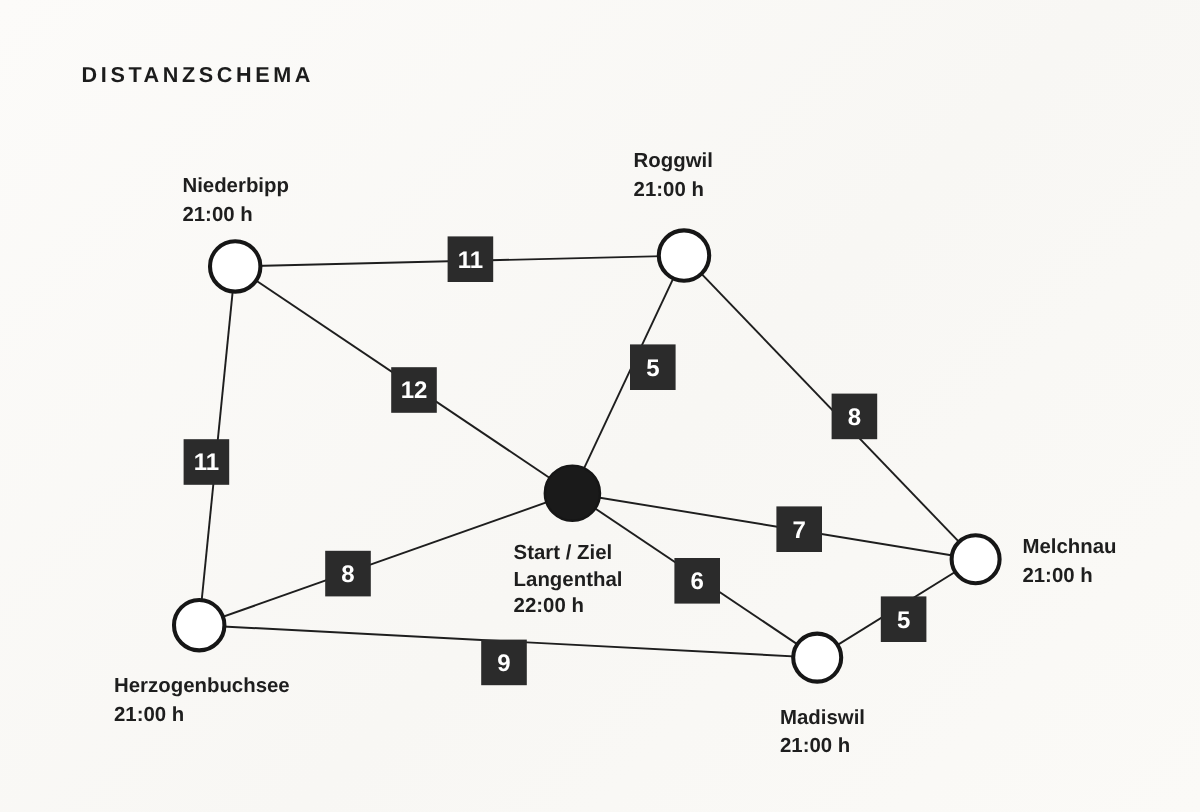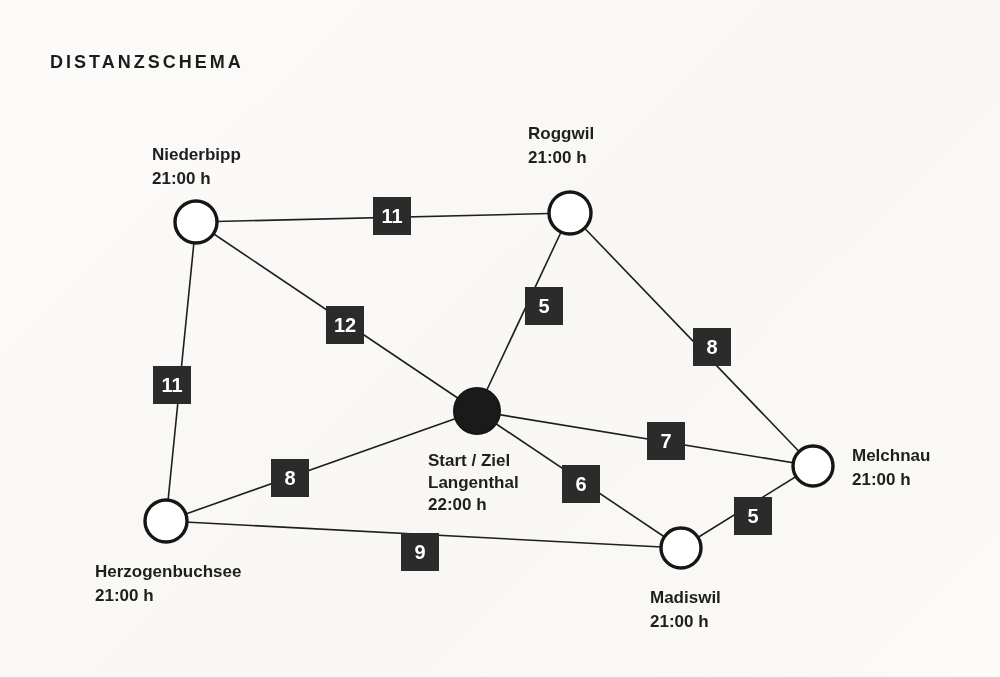--- a/index.html
+++ b/index.html
@@ -13,21 +13,21 @@
     background: linear-gradient(135deg, #fcfbf9 0%, #f8f7f4 55%, #fbfaf7 100%);
     font-family: "Liberation Sans", "DejaVu Sans", sans-serif;
   }
   .page {
     position: relative;
     width: 1000px;
     height: 677px;
   }
   .page-title {
     position: absolute;
-    left: 50px;
+    left: 68px;
     top: 52px;
     font-size: 18px;
     font-weight: bold;
     letter-spacing: 3px;
     color: #1c1c1c;
   }
   svg.graph {
     position: absolute;
     left: 0;
     top: 0;

